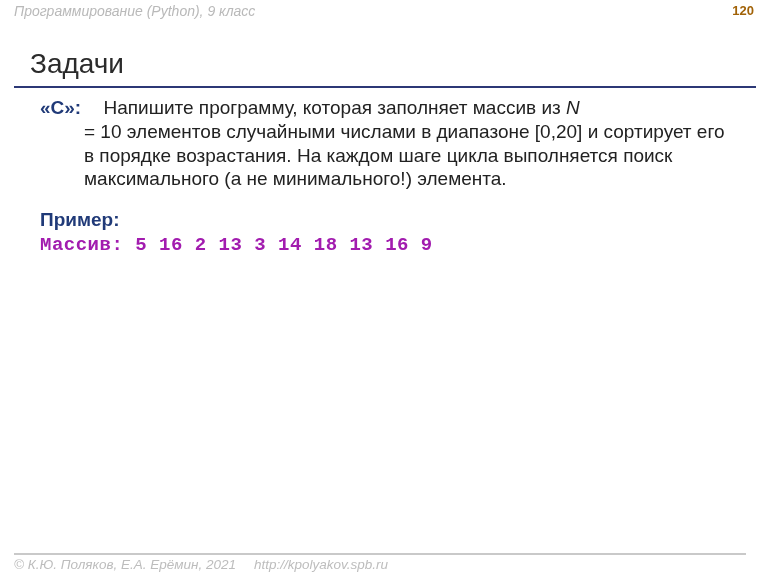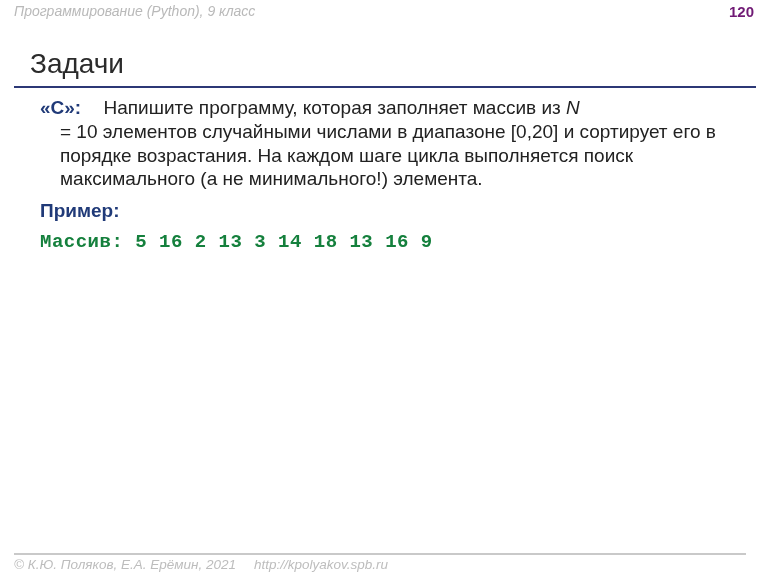--- a/index.html
+++ b/index.html
@@ -23,22 +23,22 @@
   }
   .course-title {
     color: #b9b9b9;
     font-style: italic;
     font-size: 14px;
   }
   .page-num {
     position: absolute;
     right: 14px;
     top: 3px;
-    color: #701a75;
-    font-size: 15px;
+    color: #a16207;
+    font-size: 13px;
     font-weight: bold;
   }
 
   .title-row {
     padding: 0 0 4px 30px;
   }
   .title {
     font-size: 28px;
     color: #2b2b2b;
     font-weight: normal;
@@ -56,40 +56,40 @@
     font-size: 19px;
     line-height: 1.25;
     color: #222;
   }
   .task-label {
     color: #203a78;
     font-weight: bold;
   }
   .task-body {
     display: block;
-    margin-left: 20px;
+    margin-left: 44px;
     text-indent: 0;
   }
   .task-first {
     text-indent: 0;
     margin-left: 17px;
   }
   .italN { font-style: italic; }
   .example-label {
     color: #203a78;
     font-weight: bold;
-    margin-top: 8px;
+    margin-top: 17px;
   }
   .mono {
     font-family: "Courier New", Courier, monospace;
     font-size: 19px;
     font-weight: bold;
     letter-spacing: 0.5px;
-    color: #15803d;
-    margin-top: 8px;
+    color: #a21caf;
+    margin-top: 2px;
     white-space: pre;
   }
 
   .footer {
     position: absolute;
     left: 0; right: 8px; bottom: 0;
     padding: 0 14px 4px 14px;
   }
   .footer-rule {
     border: none;

